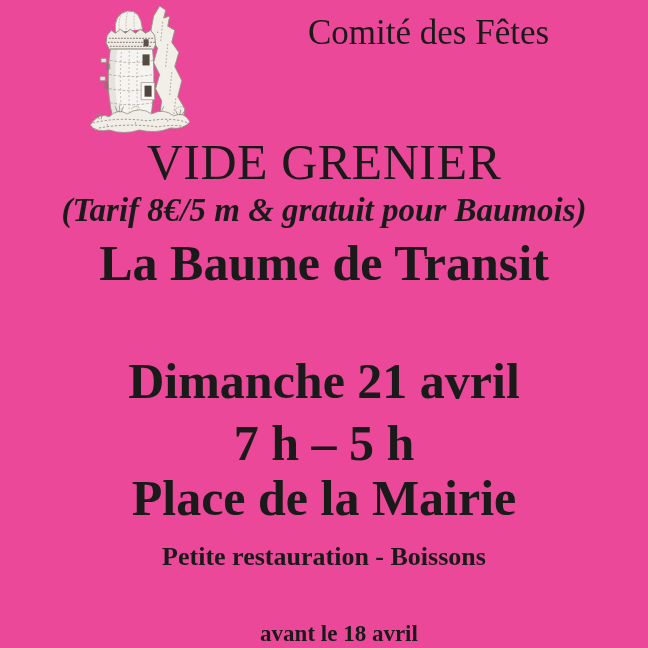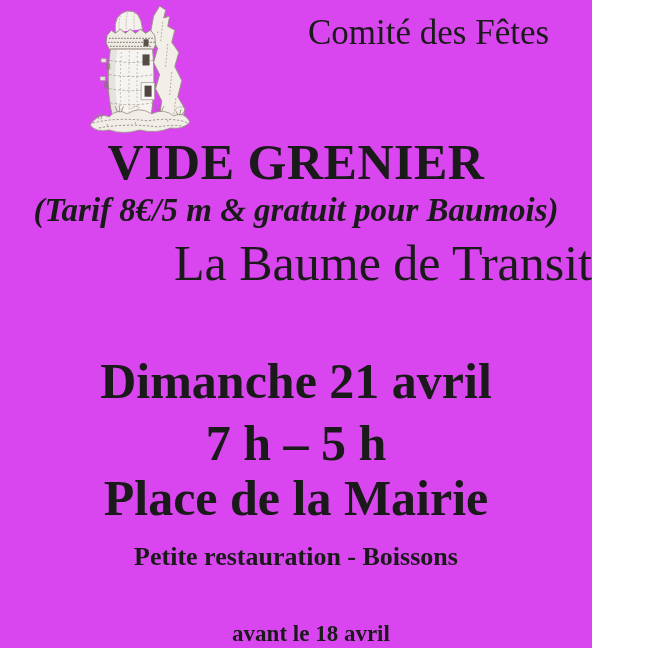--- a/index.html
+++ b/index.html
@@ -2,23 +2,23 @@
 <html><head>
 <meta charset="utf-8">
 <style>
   html, body {
     margin: 0;
     padding: 0;
     background: #ffffff;
   }
   .flyer {
     position: relative;
-    width: 592px;
+    width: 648px;
     height: 648px;
-    background: #d946ef;
+    background: #ec4899;
     overflow: hidden;
     font-family: "Liberation Serif", serif;
     color: #1a1a1a;
   }
   .line {
     position: absolute;
     left: 0;
     right: 0;
     text-align: center;
     white-space: nowrap;
@@ -36,37 +36,36 @@
     top: 12px;
     font-size: 35px;
     font-weight: 400;
     line-height: 42px;
     white-space: nowrap;
   }
   .title {
     top: 133px;
     margin: 0;
     font-size: 50px;
-    font-weight: 700;
+    font-weight: 400;
     line-height: 58px;
     letter-spacing: 0.5px;
   }
   .tariff {
     top: 188px;
     font-size: 33px;
     font-weight: 700;
     font-style: italic;
     line-height: 44px;
   }
   .village {
     top: 235px;
     font-size: 50px;
-    font-weight: 400;
+    font-weight: 700;
     line-height: 56px;
-    text-align: right;
   }
   .date {
     top: 353px;
     font-size: 50px;
     font-weight: 700;
     line-height: 56px;
   }
   .hours {
     top: 415px;
     font-size: 50px;

